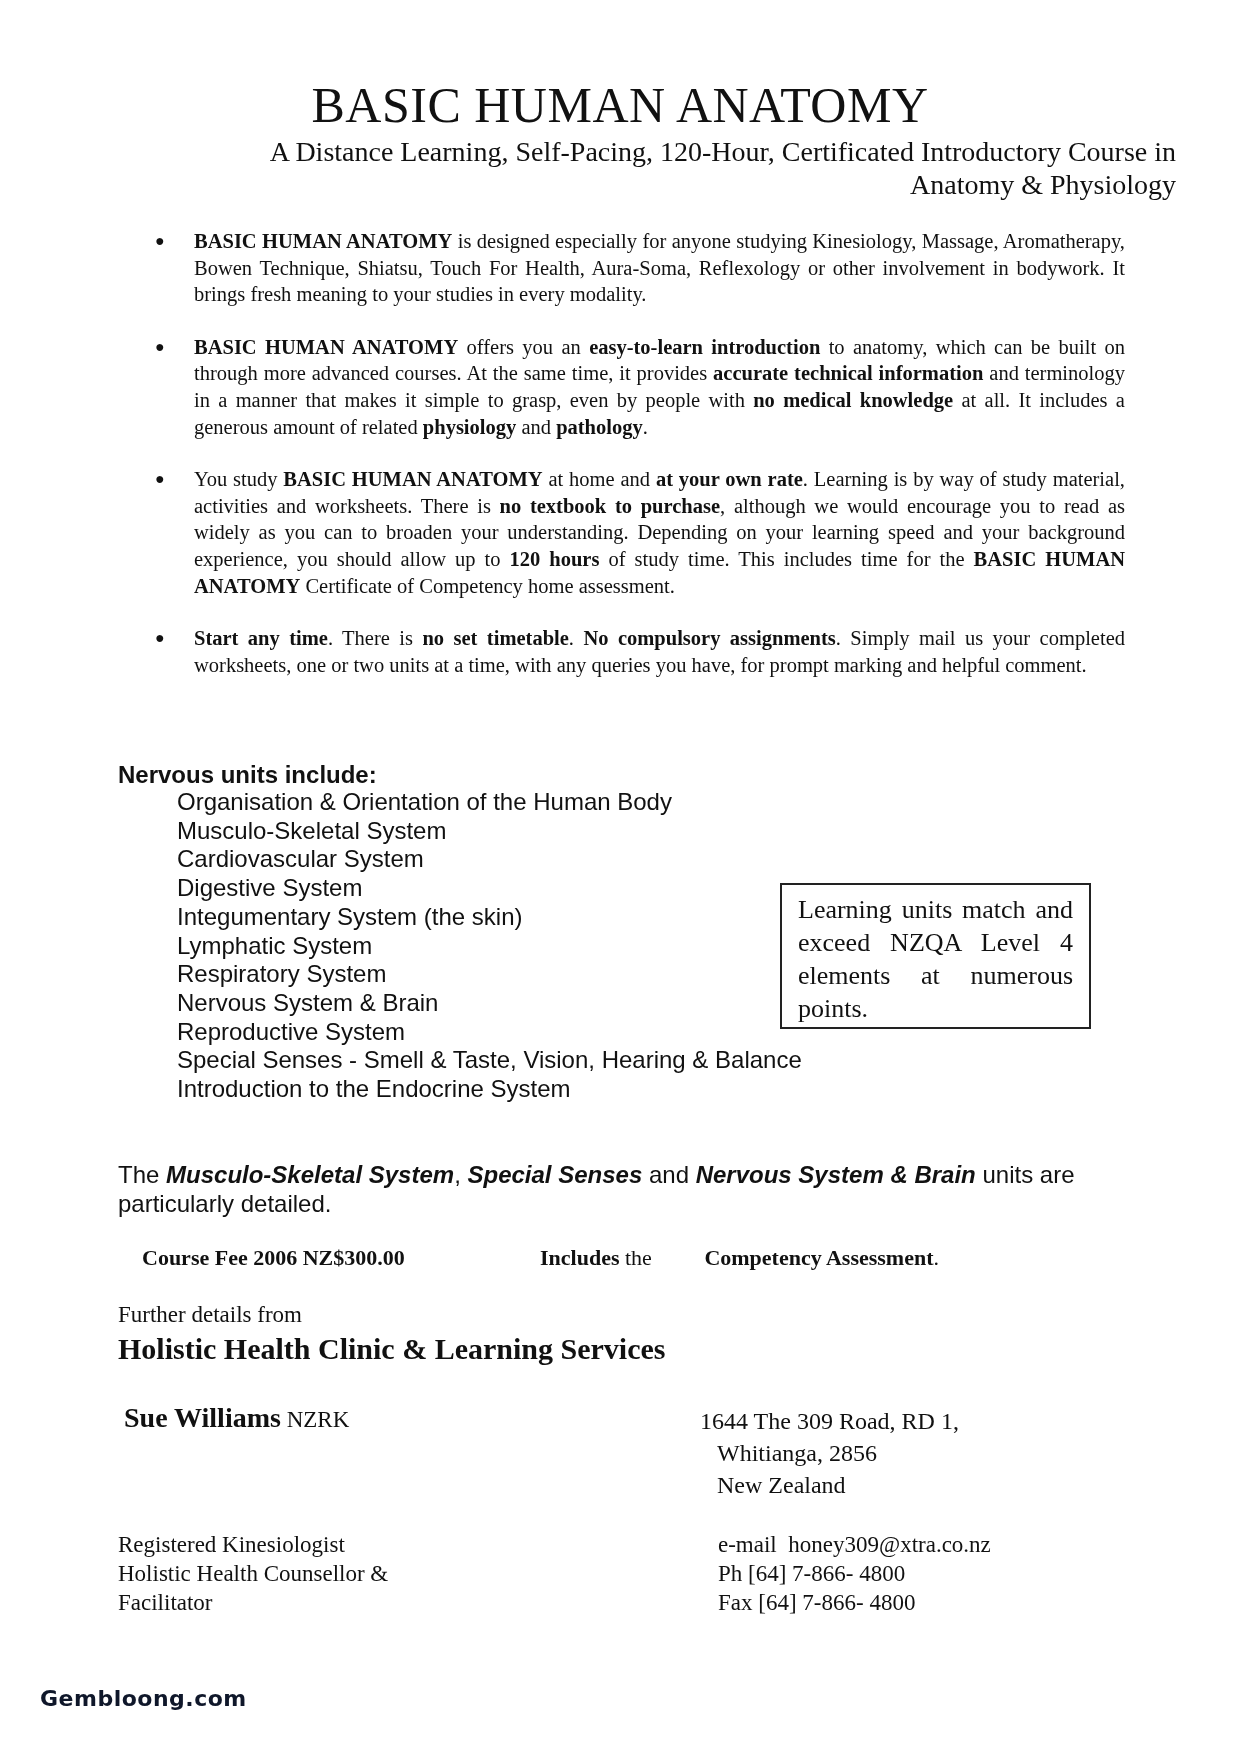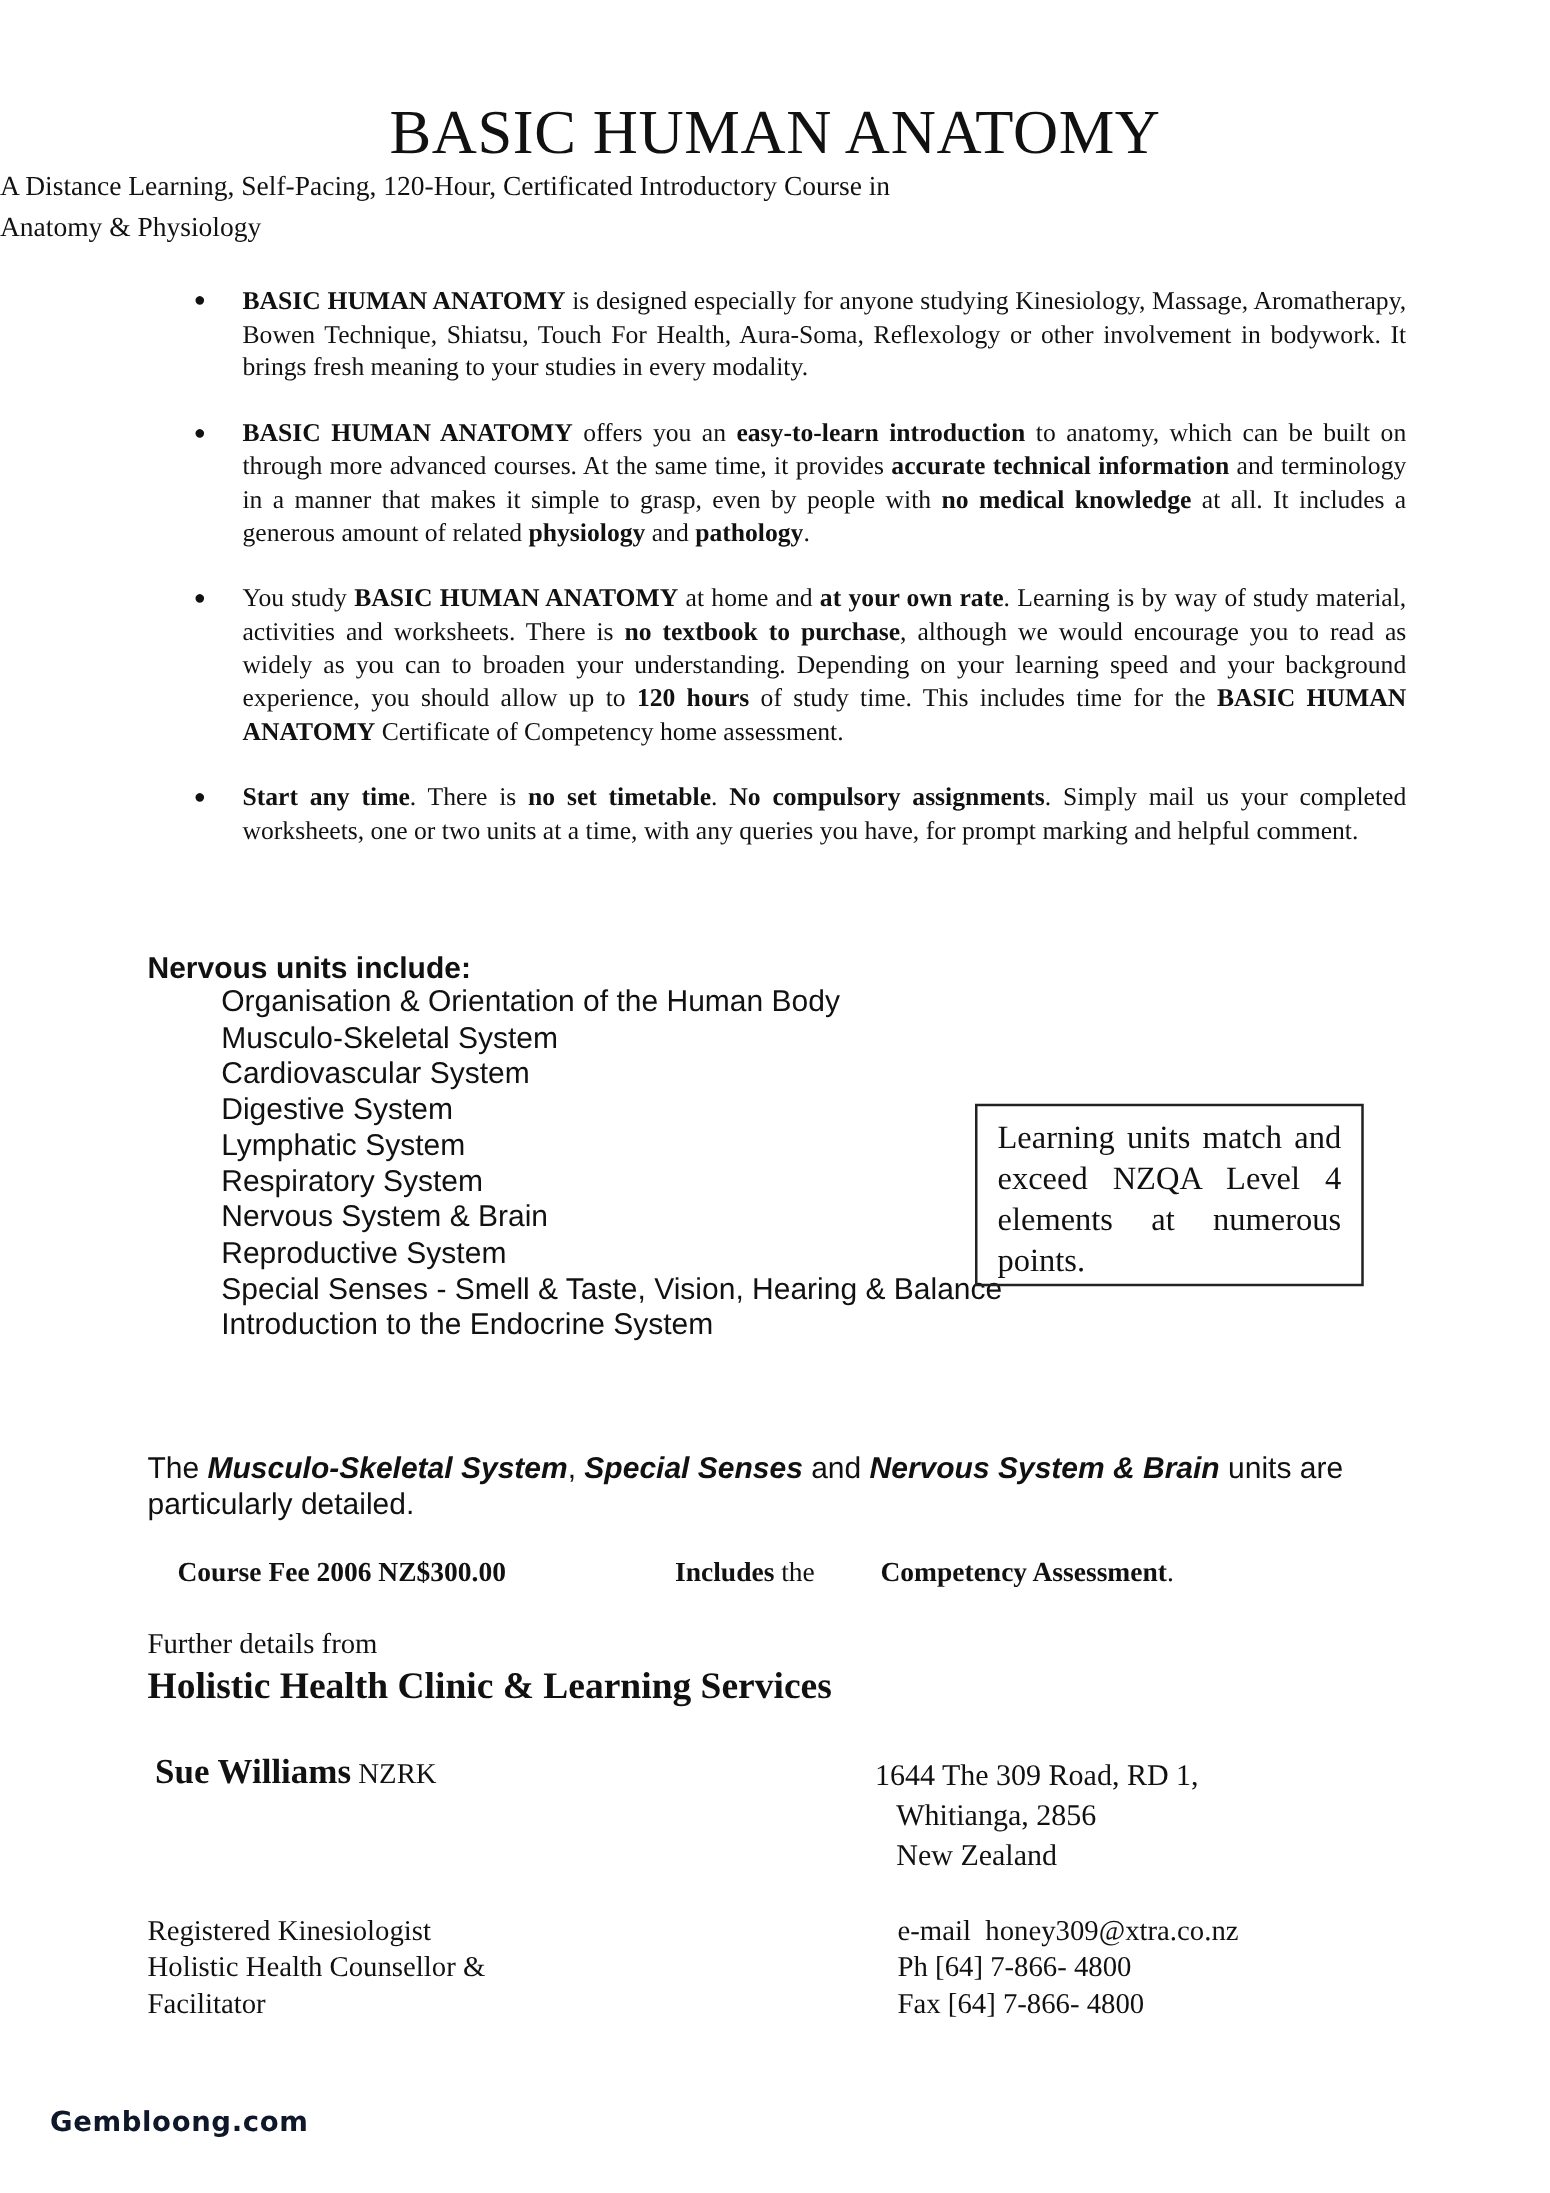--- a/index.html
+++ b/index.html
@@ -2,21 +2,21 @@
 <html><head>
 <meta charset="utf-8">
 <style>
   html, body { margin:0; padding:0; background:#fff; }
   body { width:1240px; height:1754px; position:relative; overflow:hidden; color:#111;
          font-family:"Liberation Serif", "DejaVu Serif", serif; }
   .abs { position:absolute; }
   .serif { font-family:"Liberation Serif", "DejaVu Serif", serif; }
   .sans { font-family:"Liberation Sans", "DejaVu Sans", sans-serif; }
   #title { left:0; width:1240px; top:76px; text-align:center; font-size:50px; letter-spacing:0.5px; }
-  .subtitle { left:0; width:1176px; text-align:left; font-size:22px; }
+  .subtitle { left:0; width:1176px; text-align:right; font-size:28px; }
   #sub1 { top:136px; }
   #sub2 { top:169px; }
   .bullets { left:150px; width:975px; top:228px; }
   .bullet { position:relative; padding-left:44px; font-size:20.5px; line-height:26.6px;
             text-align:justify; margin-bottom:26px; }
   .bullet .dot { position:absolute; left:5px; top:0; font-size:16px; }
   .bullet b { font-weight:bold; }
   #units-heading { left:118px; top:761px; font-size:24px; font-weight:bold; }
   #units-list { left:177px; top:788px; font-size:24px; line-height:28.7px; }
   #units-list div { white-space:nowrap; }
@@ -53,20 +53,21 @@
   <div class="bullet"><span class="dot">●</span><span class="btext"><span>You study </span><b>BASIC HUMAN ANATOMY</b><span> at home and </span><b>at your own rate</b><span>. Learning is by way of study material, activities and worksheets. There is </span><b>no textbook to purchase</b><span>, although we would encourage you to read as widely as you can to broaden your understanding. Depending on your learning speed and your background experience, you should allow up to </span><b>120 hours</b><span> of study time. This includes time for the </span><b>BASIC HUMAN ANATOMY</b><span> Certificate of Competency home assessment.</span></span></div>
   <div class="bullet"><span class="dot">●</span><span class="btext"><b>Start any time</b><span>. There is </span><b>no set timetable</b><span>. </span><b>No compulsory assignments</b><span>. Simply mail us your completed worksheets, one or two units at a time, with any queries you have, for prompt marking and helpful comment.</span></span></div>
 </div>
 
 <div id="units-heading" class="abs sans">Nervous units include:</div>
 <div id="units-list" class="abs sans">
   <div>Organisation &amp; Orientation of the Human Body</div>
   <div>Musculo-Skeletal System</div>
   <div>Cardiovascular System</div>
   <div>Digestive System</div>
+  <div>Integumentary System (the skin)</div>
   <div>Lymphatic System</div>
   <div>Respiratory System</div>
   <div>Nervous System &amp; Brain</div>
   <div>Reproductive System</div>
   <div>Special Senses - Smell &amp; Taste, Vision, Hearing &amp; Balance</div>
   <div>Introduction to the Endocrine System</div>
 </div>
 
 <div id="nzqa-box" class="abs serif">Learning units match and exceed NZQA Level 4 elements at numerous points.</div>
 

